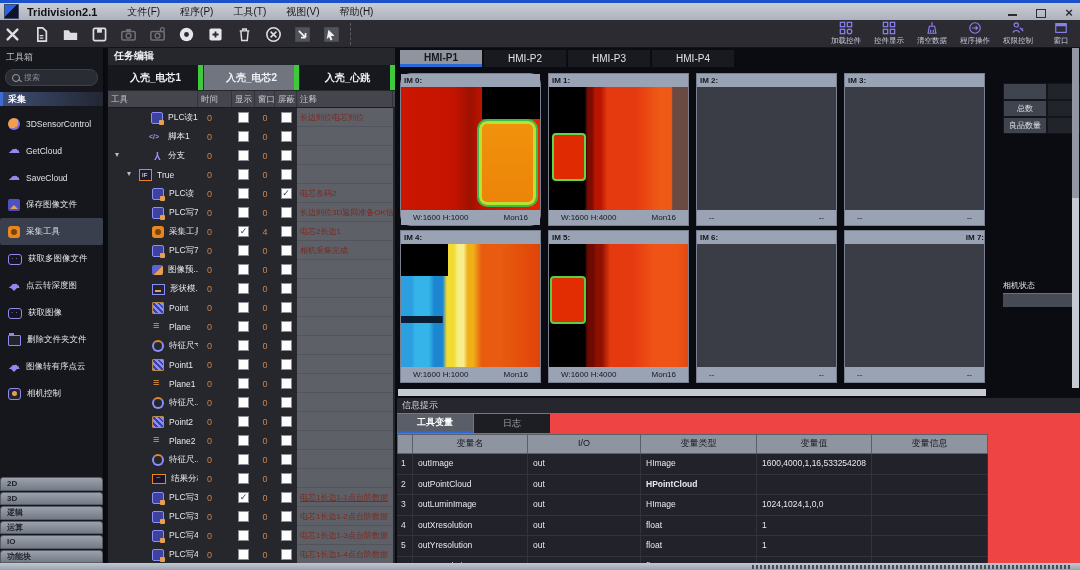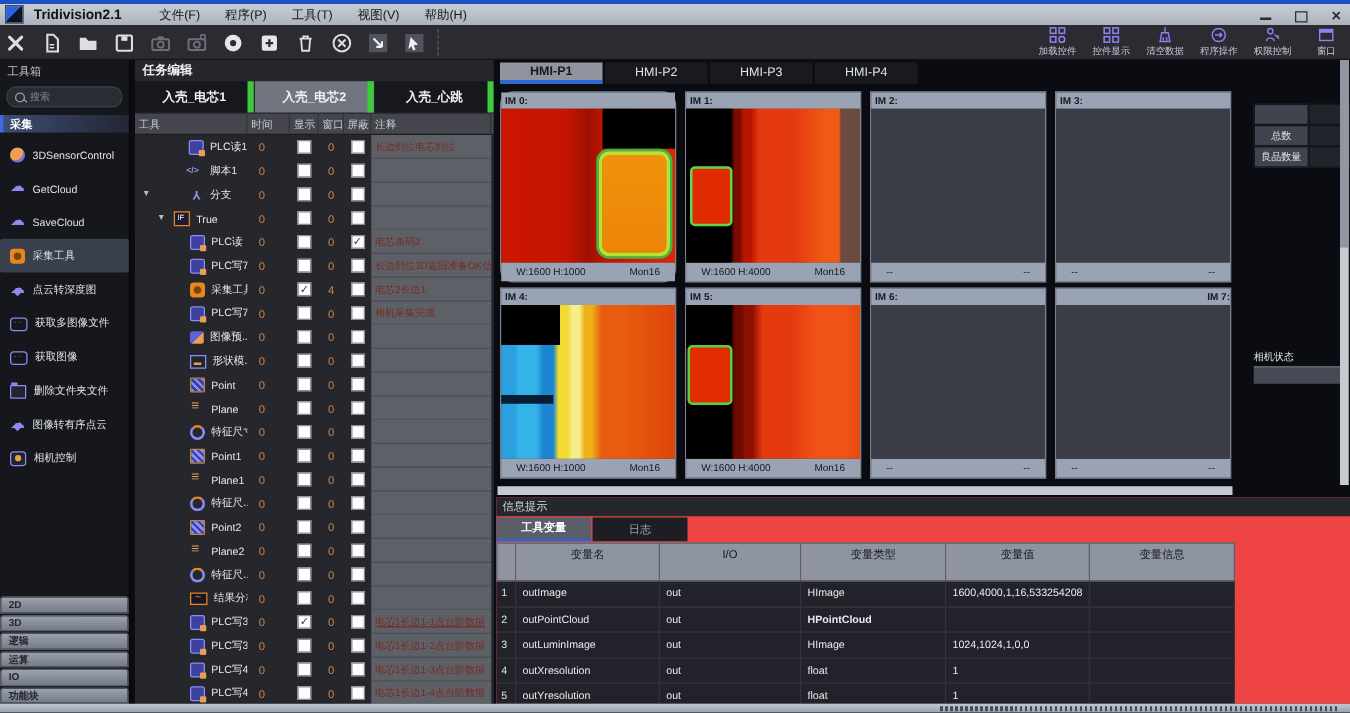--- a/index.html
+++ b/index.html
@@ -150,21 +150,21 @@
   #v-scroll .thumb{width:7px;height:150px;background:#9096a2}
   #h-scroll{position:absolute;left:1px;top:341px;width:588px;height:7px;background:#c6cad2}
 
   
   #info-panel{position:absolute;left:397px;top:398px;width:683px;height:165px;background:#ef4444;overflow:hidden}
   #ip-title{height:13px;padding:1px 5px;font-size:9px;color:#d8dce2;background:#26272e}
   #ip-tabs{display:flex;height:19px;margin-top:1px;gap:1px}
   .ip-tab{width:76px;display:flex;align-items:center;justify-content:center;font-size:9px;
     background:#1d1e24;color:#9aa0aa;box-sizing:border-box;cursor:default}
   .ip-tab.active{background:#5a5e68;color:#fff;border-bottom:2px solid #2a68d8;font-weight:bold}
-  #ip-header{display:flex;height:31px;margin-top:1px}
+  #ip-header{display:flex;height:20px;margin-top:1px}
   .ip-hc{box-sizing:border-box;background:#8f95a0;color:#14171e;font-size:9px;line-height:16px;text-align:center;
     border:1px solid #5a5f68;border-left:none;flex:none;overflow:hidden}
   .ip-hc:first-child{border-left:1px solid #5a5f68}
   .iprow{display:flex;height:19.5px;border-bottom:1px solid #32333b;background:#22232a;width:591px}
   .ip-c{box-sizing:border-box;flex:none;font-size:8.5px;color:#e8eaee;line-height:19.5px;padding-left:5px;
     border-right:1px solid #32333b;overflow:hidden;white-space:nowrap}
   .ip-c.rn{text-align:left;padding-left:4px;color:#dfe2e8}
 
   
   #statusbar{position:absolute;left:0;top:563px;width:1080px;height:7px;background:linear-gradient(#c2c8d2,#9aa2b0)}
@@ -354,31 +354,35 @@
         <span>3DSensorControl</span>
       </div>
       <div class="sb-item">
         <span class="ic ic-cloud"></span>
         <span>GetCloud</span>
       </div>
       <div class="sb-item">
         <span class="ic ic-cloud"></span>
         <span>SaveCloud</span>
       </div>
+      <div class="sb-item">
+        <span class="ic ic-image-file"></span>
+        <span>保存图像文件</span>
+      </div>
       <div class="sb-item sel">
         <span class="ic ic-camera"></span>
         <span>采集工具</span>
       </div>
       <div class="sb-item">
+        <span class="ic ic-brackets"></span>
+        <span>获取多图像文件</span>
+      </div>
+      <div class="sb-item">
         <span class="ic ic-cloud-arrow"></span>
         <span>点云转深度图</span>
-      </div>
-      <div class="sb-item">
-        <span class="ic ic-brackets"></span>
-        <span>获取多图像文件</span>
       </div>
       <div class="sb-item">
         <span class="ic ic-brackets"></span>
         <span>获取图像</span>
       </div>
       <div class="sb-item">
         <span class="ic ic-folder"></span>
         <span>删除文件夹文件</span>
       </div>
       <div class="sb-item">

